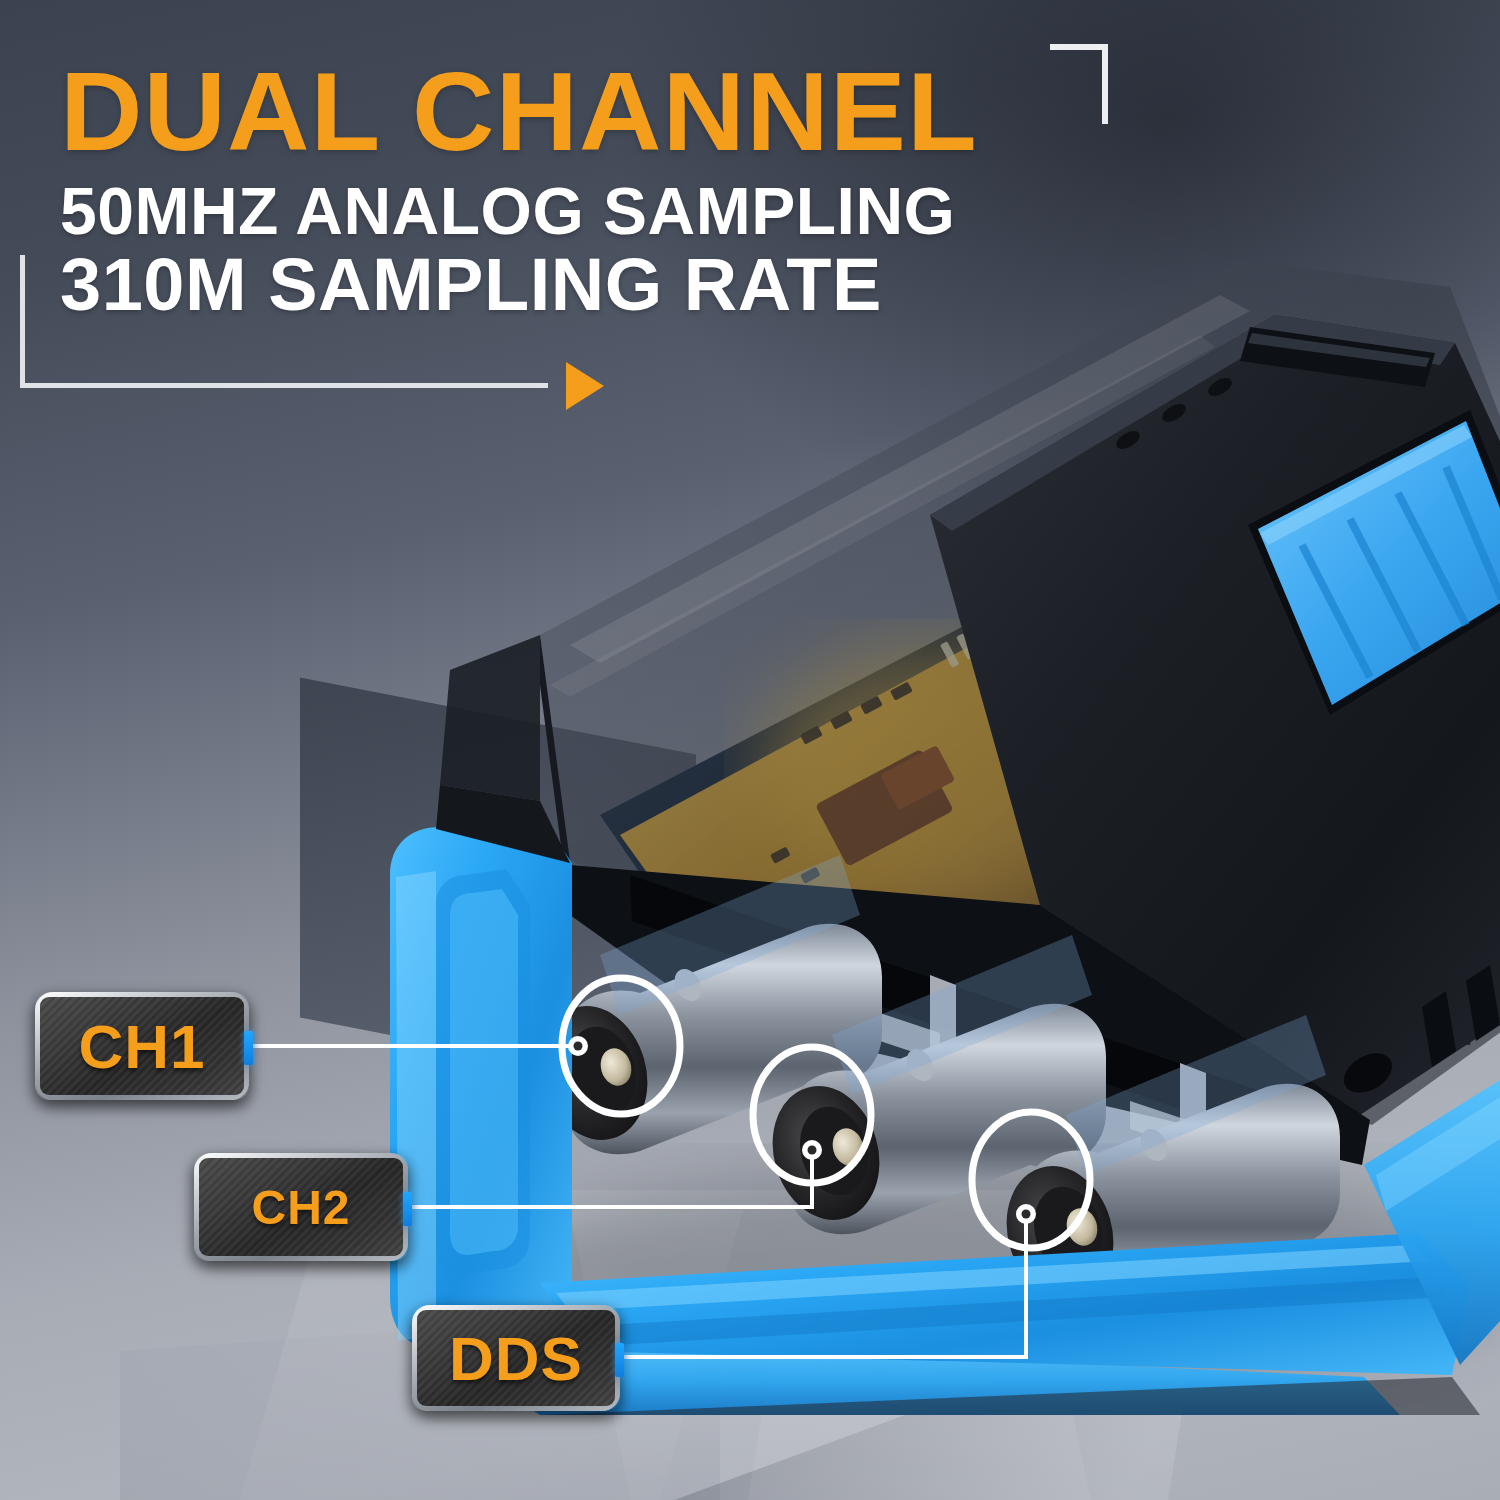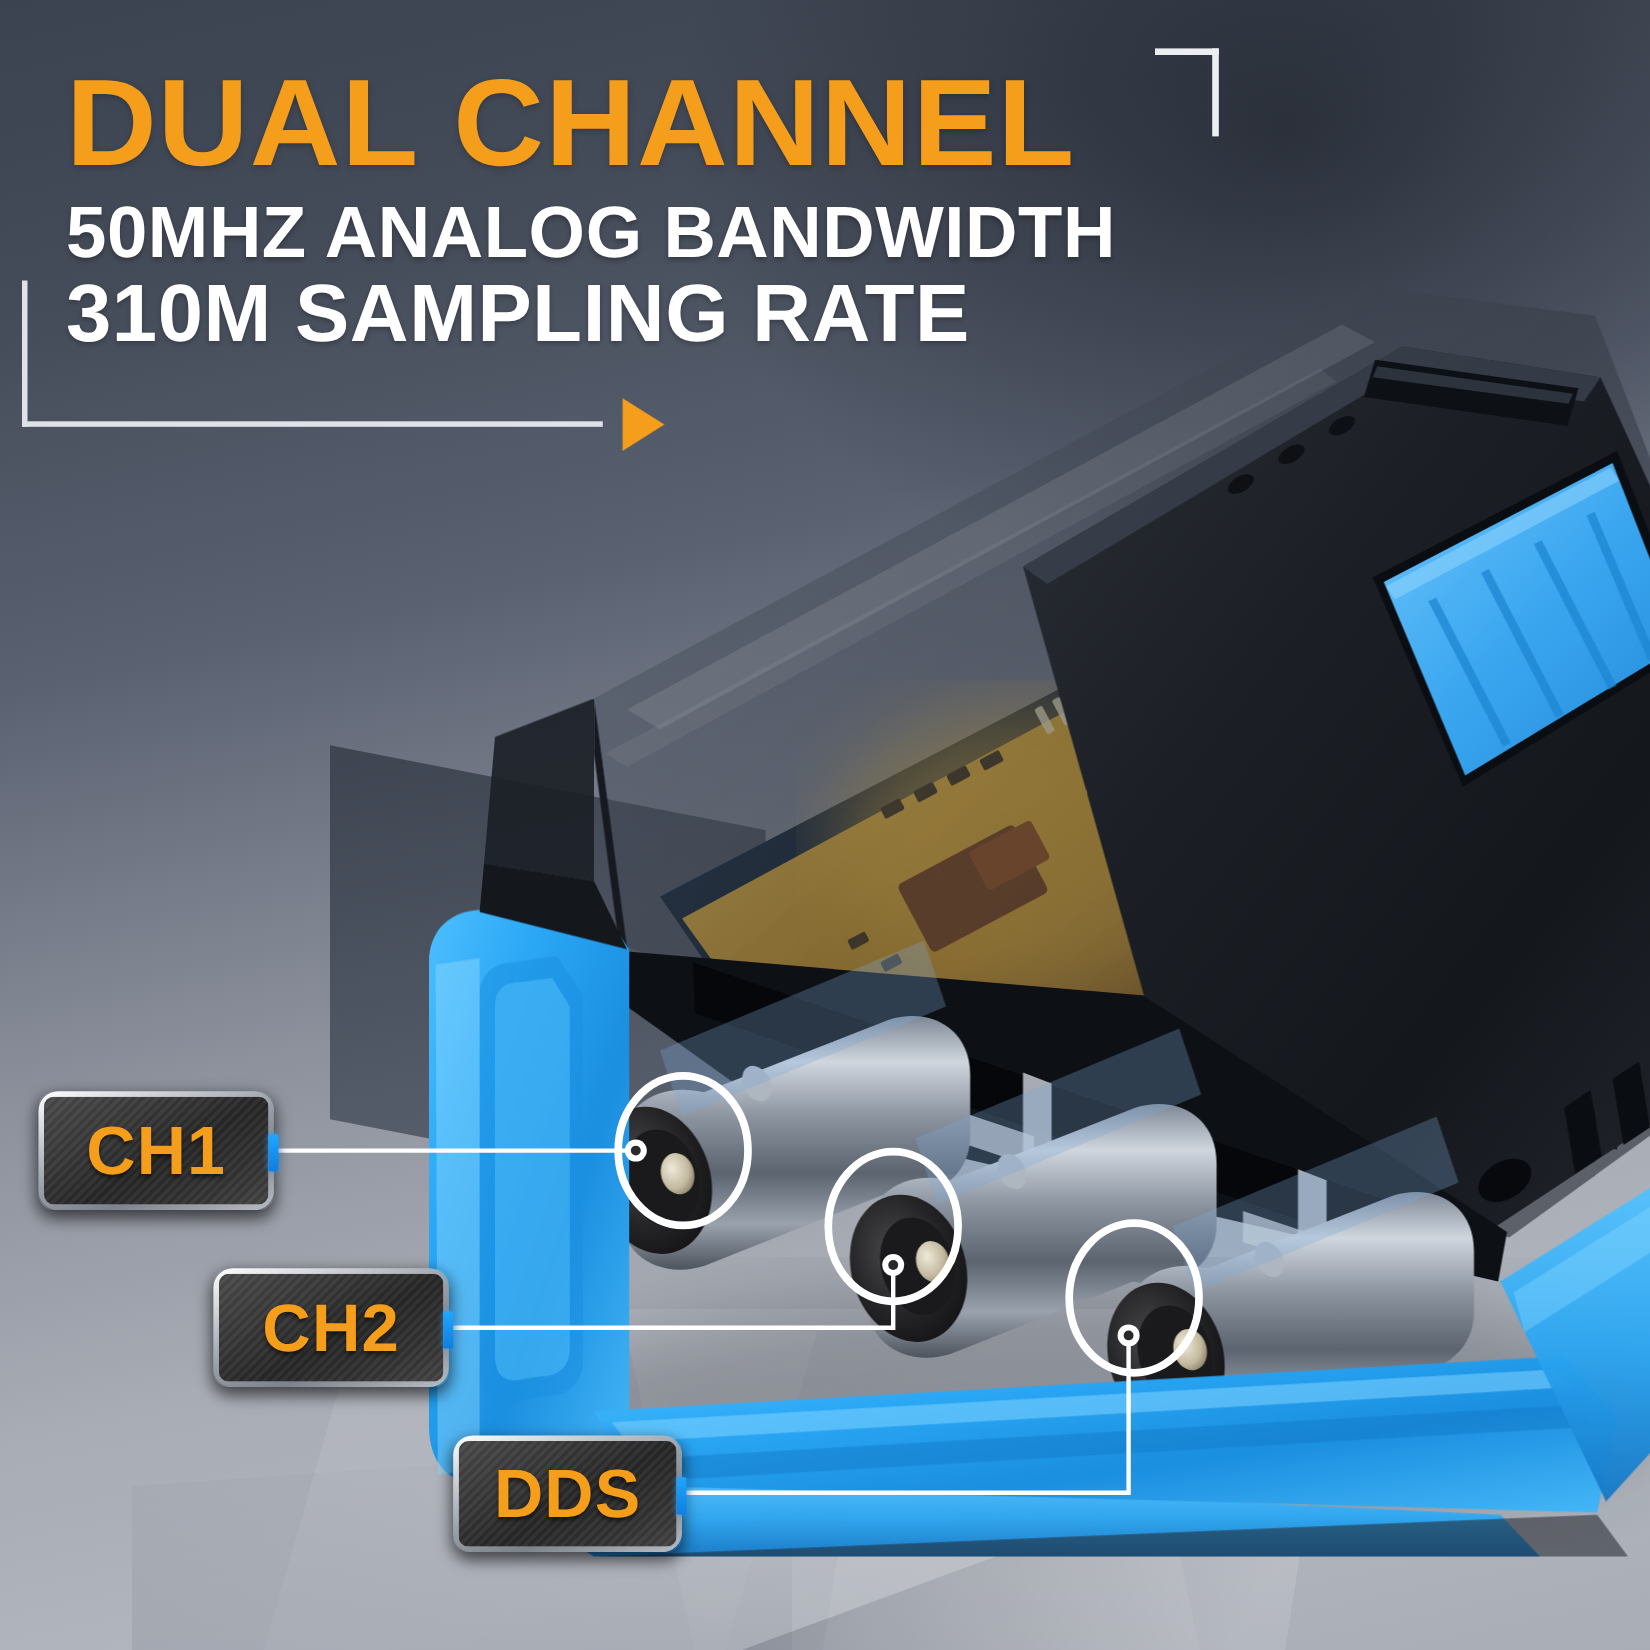--- a/index.html
+++ b/index.html
@@ -383,21 +383,21 @@
 
       <path d="M300 1200 L1212 1162 L1240 1200 Z" fill="#20242c" opacity=".55"></path>
 
       <path d="M300 586 L330 648 L196 614 L200 570 Z" fill="#14171c"></path>
       <path d="M300 420 L300 586 L200 570 L210 455 Z" fill="#1b1f26" opacity=".9"></path>
     </svg>
   </div>
 
   <div class="headline">
     <div class="h-main">DUAL CHANNEL</div>
-    <div class="h-sub1">50MHZ ANALOG BANDWIDTH</div>
+    <div class="h-sub1">50MHZ ANALOG SAMPLING</div>
     <div class="h-sub2">310M SAMPLING RATE</div>
   </div>
 
   <div class="corner-bracket">
     <div class="h"></div>
     <div class="v"></div>
   </div>
 
   <div class="lbracket">
     <div class="v"></div>
@@ -430,21 +430,21 @@
 
   <div class="callout" style="left:35px;top:992px;">
     <div class="badge" style="width:204px;height:98px;">
       <span class="badge-text" style="font-size:62px;">CH1</span>
       <span class="bluetab" style="top:34px;height:34px;"></span>
     </div>
   </div>
 
   <div class="callout" style="left:194px;top:1153px;">
     <div class="badge" style="width:204px;height:98px;">
-      <span class="badge-text" style="font-size:61px;">CH2</span>
+      <span class="badge-text" style="font-size:48px;">CH2</span>
       <span class="bluetab" style="top:34px;height:34px;"></span>
     </div>
   </div>
 
   <div class="callout" style="left:412px;top:1305px;">
     <div class="badge" style="width:198px;height:96px;">
       <span class="badge-text" style="font-size:62px;">DDS</span>
       <span class="bluetab" style="top:33px;height:34px;"></span>
     </div>
   </div>

